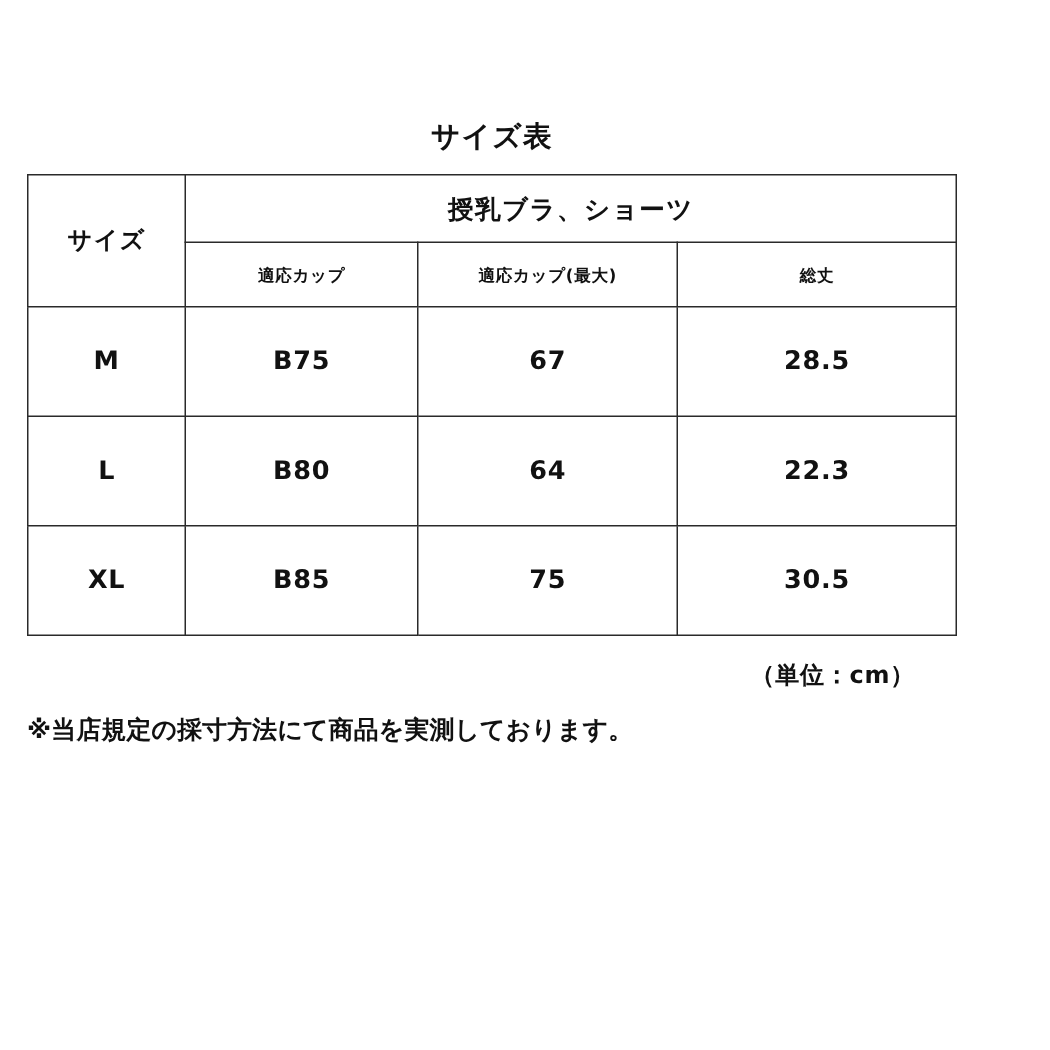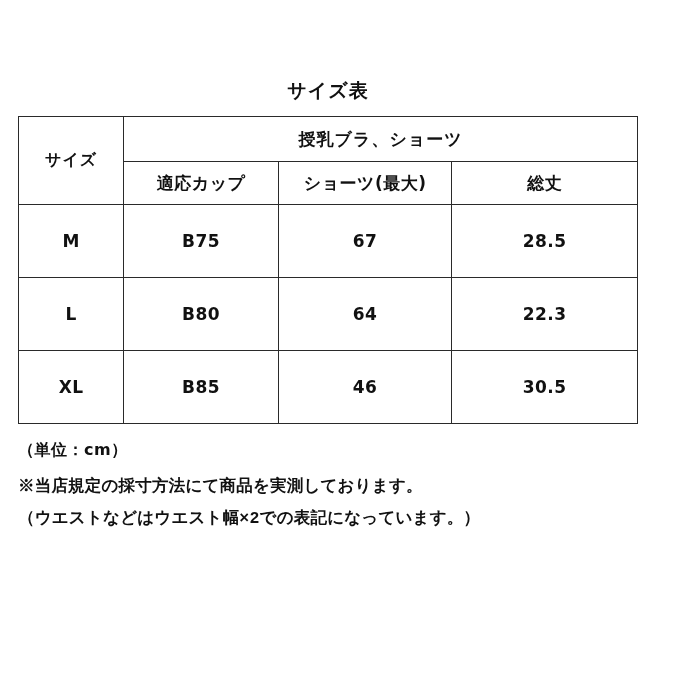--- a/index.html
+++ b/index.html
@@ -47,43 +47,43 @@
   .col-waist{ width: 28%; }
   .col-len  { width: 30%; }
 
   .hdr-group {
     height: 44px;
     font-size: 17px;
     letter-spacing: 1px;
   }
   .hdr-sub {
     height: 42px;
-    font-size: 17px;
+    font-size: 11px;
     letter-spacing: 0.5px;
   }
   .hdr-sizelabel {
     font-size: 16px;
     letter-spacing: 1px;
   }
   .data-row td {
     height: 72px;
     font-size: 17px;
     letter-spacing: 0.5px;
   }
   .unit-note {
+    text-align: right;
     font-size: 16px;
     font-weight: 700;
     padding-top: 16px;
     padding-right: 28px;
     color: #111111;
     letter-spacing: 0.5px;
   }
   .notes {
     padding-top: 14px;
-    font-family: Liberation Mono, monospace;
   }
   .notes p {
     margin: 0 0 8px 0;
     font-size: 16.5px;
     font-weight: 700;
     line-height: 1.45;
     color: #111111;
     letter-spacing: 0.2px;
   }
 </style>
@@ -101,45 +101,44 @@
       <col class="col-waist">
       <col class="col-len">
     </colgroup>
     <tbody>
       <tr>
         <td rowspan="2" class="hdr-sizelabel">サイズ</td>
         <td colspan="3" class="hdr-group">授乳ブラ、ショーツ</td>
       </tr>
       <tr>
         <td class="hdr-sub">適応カップ</td>
-        <td class="hdr-sub">ショーツ(最大)</td>
+        <td class="hdr-sub">適応カップ(最大)</td>
         <td class="hdr-sub">総丈</td>
       </tr>
 
       <tr class="data-row">
         <td>M</td>
         <td>B75</td>
         <td>67</td>
         <td>28.5</td>
       </tr>
       <tr class="data-row">
         <td>L</td>
         <td>B80</td>
         <td>64</td>
         <td>22.3</td>
       </tr>
       <tr class="data-row">
         <td>XL</td>
         <td>B85</td>
-        <td>46</td>
+        <td>75</td>
         <td>30.5</td>
       </tr>
     </tbody>
   </table>
 
   <div class="unit-note">（単位：cm）</div>
 
   <div class="notes">
     <p>※当店規定の採寸方法にて商品を実測しております。</p>
-    <p>（ウエストなどはウエスト幅×2での表記になっています。）</p>
   </div>
 
 </div>
 
 </body></html>

